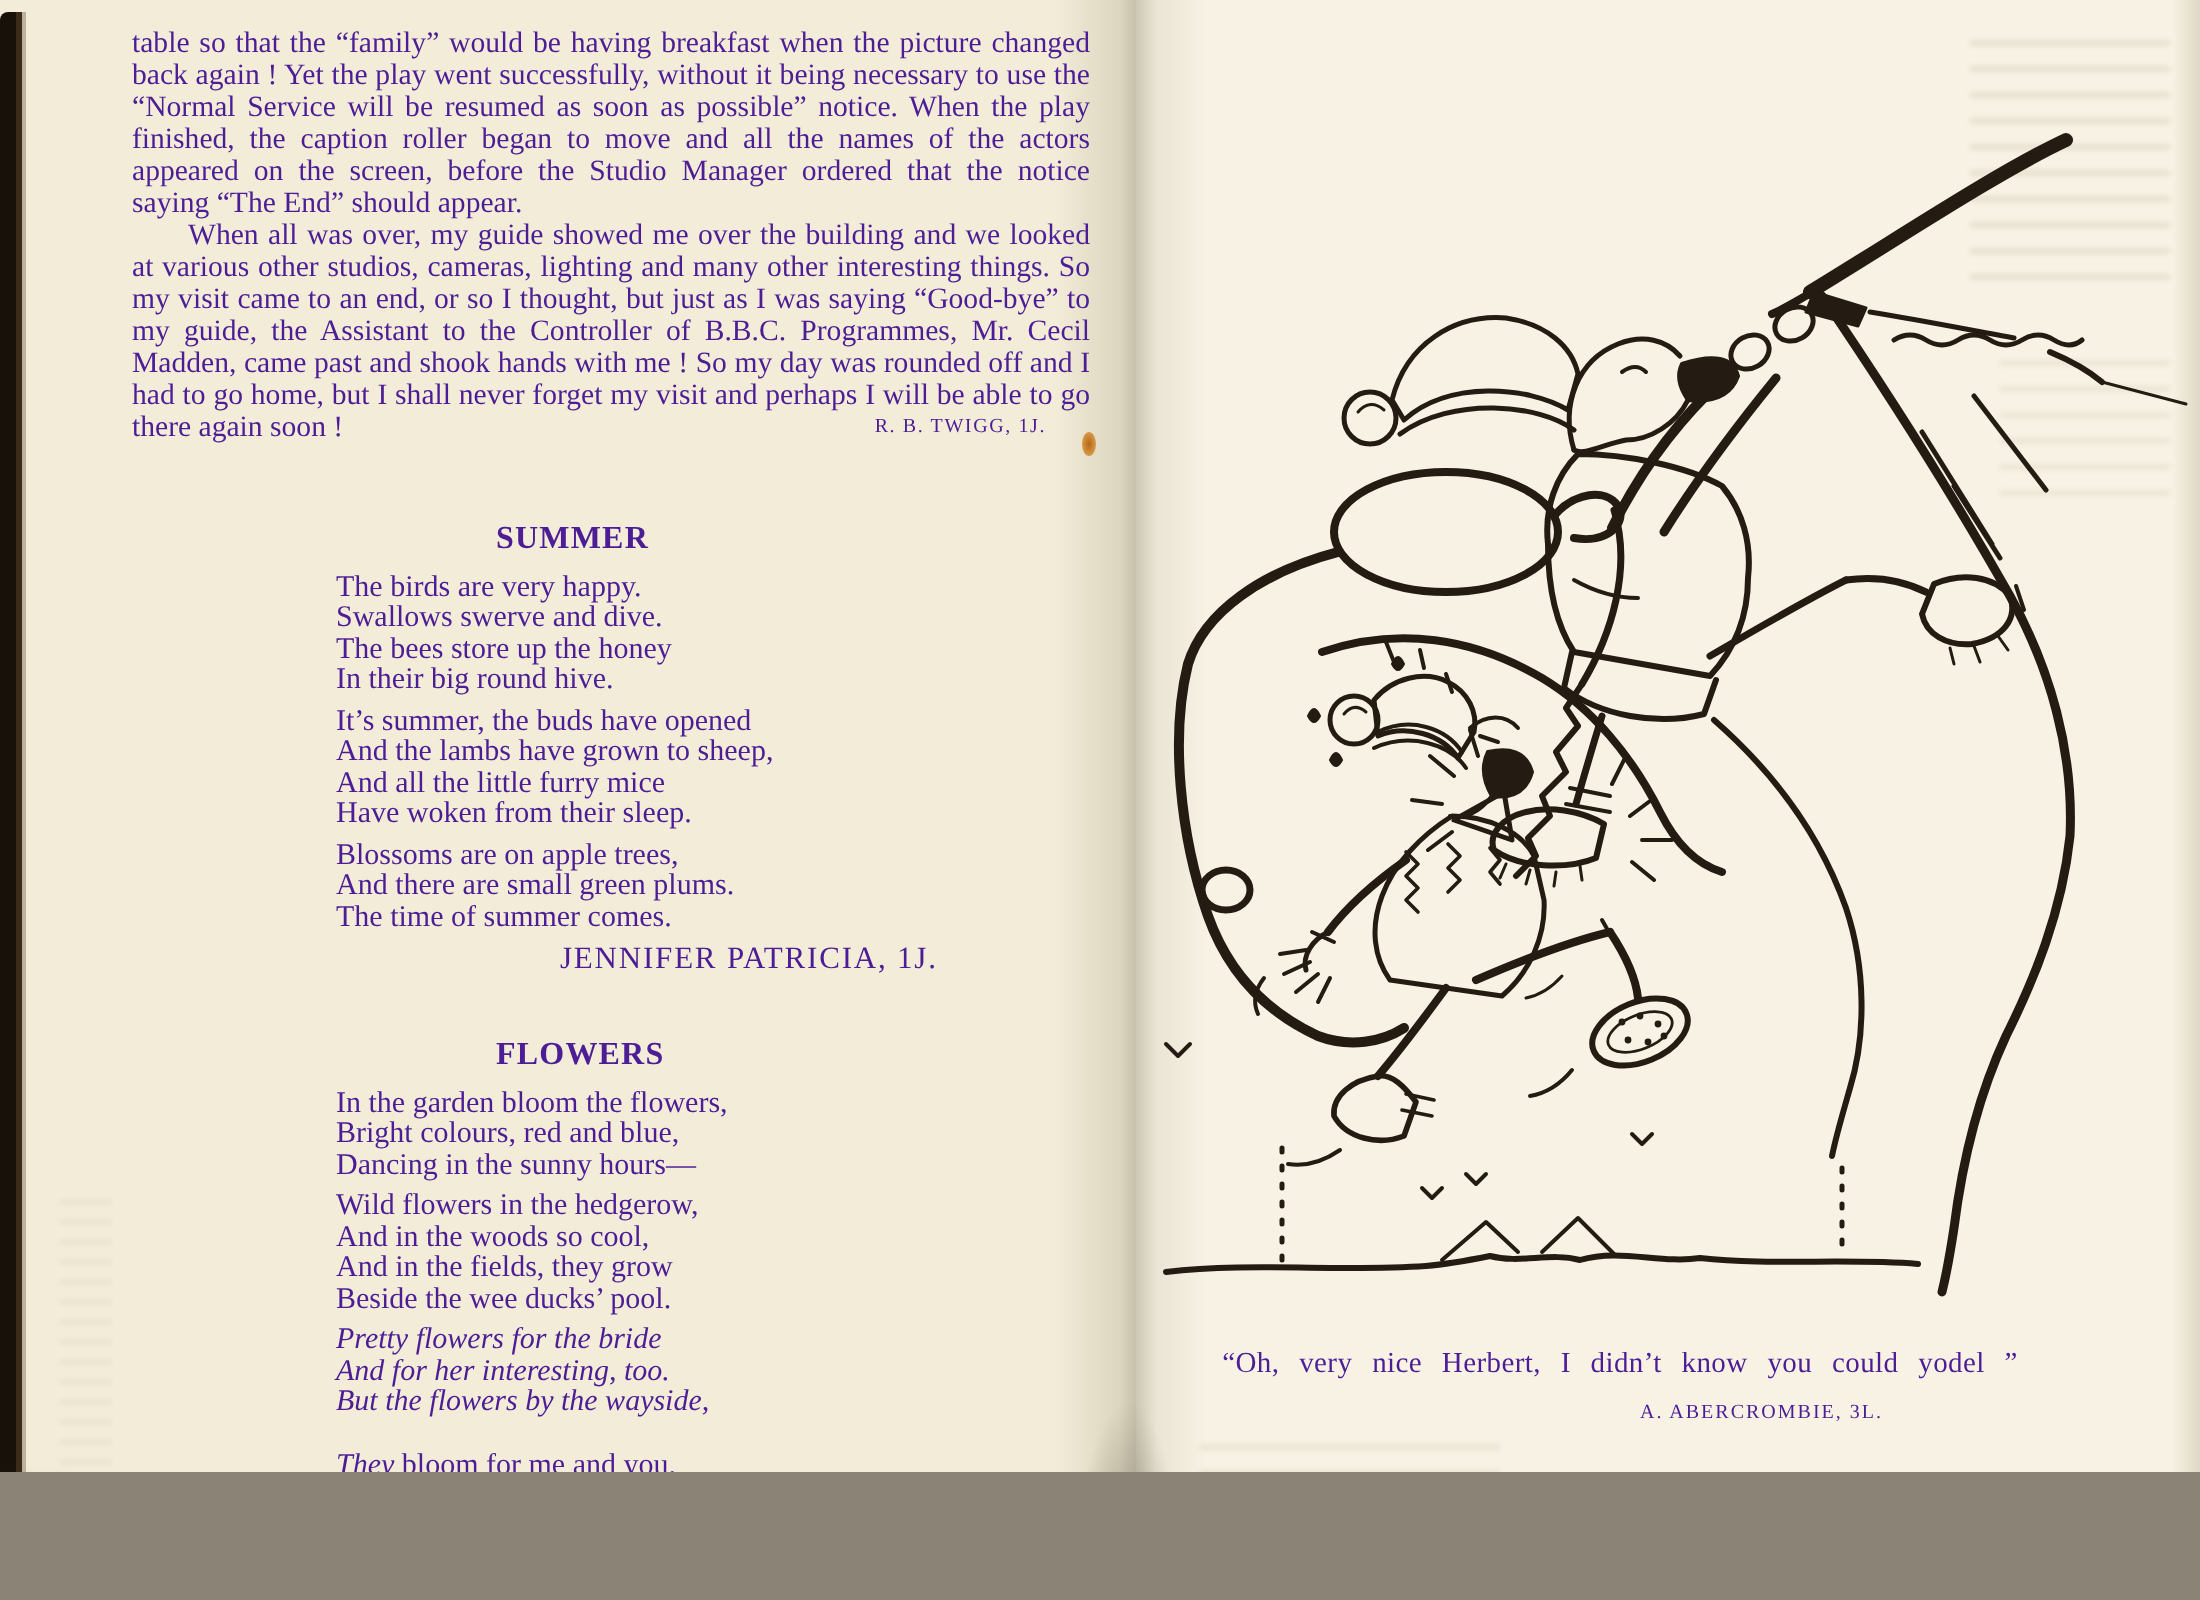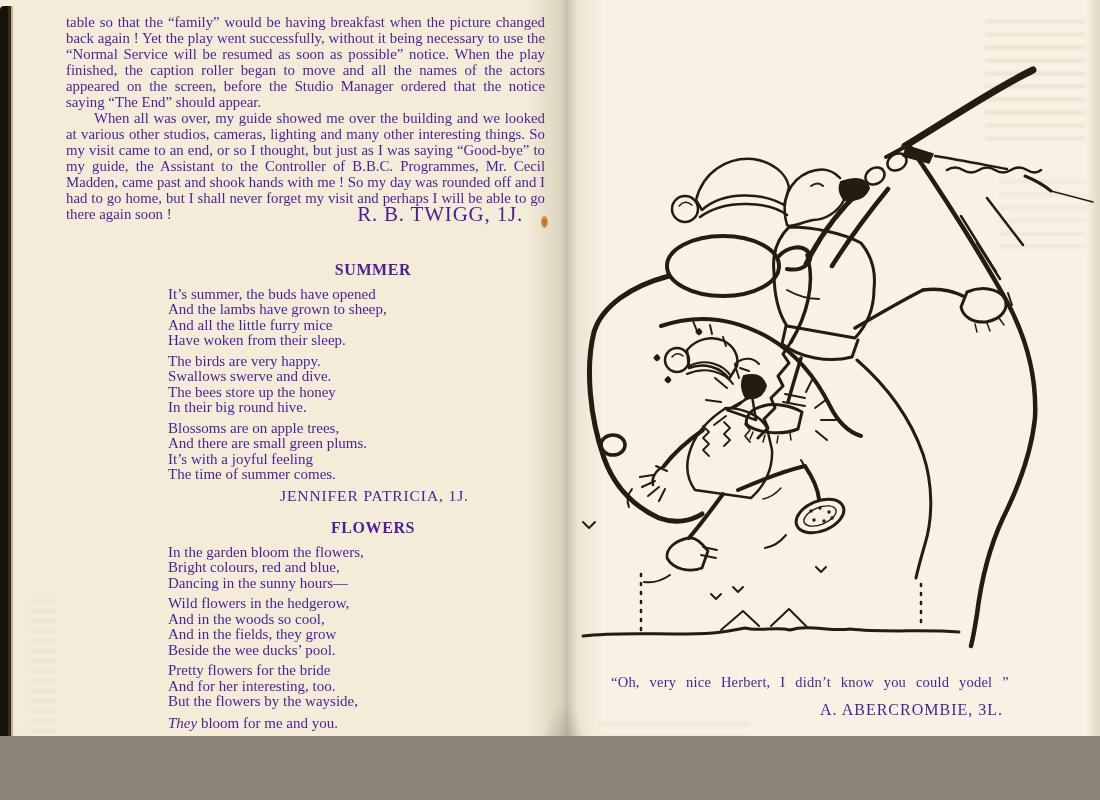--- a/index.html
+++ b/index.html
@@ -25,33 +25,33 @@
         background:radial-gradient(#b4661d,#d89a46 70%,rgba(216,154,70,0));}
   
   .smudge{position:absolute;filter:blur(1.4px);opacity:.5;
         background:repeating-linear-gradient(180deg,rgba(130,118,92,.28) 0 3px,rgba(130,118,92,0) 3px 13px);}
   .smudge.vertical{background:repeating-linear-gradient(180deg,rgba(130,118,92,.22) 0 2px,rgba(130,118,92,0) 2px 10px);}
   
   .article{position:absolute;left:66px;top:14px;width:479px;
         font-size:14.8px;line-height:16px;text-align:justify;}
   .article p{margin:0;}
   .article p.indent{text-indent:28px;}
-  .sig-inline{float:right;letter-spacing:.8px;font-size:21px;padding-right:22px;}
+  .sig-inline{float:right;letter-spacing:.8px;font-size:10px;padding-right:22px;}
   .poem{position:absolute;left:168px;width:330px;font-size:15px;line-height:15.5px;}
-  .poem-title{font-weight:bold;font-size:16px;letter-spacing:.6px;padding-left:80px;margin:0 0 9px 0;text-align:center;}
+  .poem-title{font-weight:bold;font-size:16px;letter-spacing:.6px;padding-left:80px;margin:0 0 9px 0;}
   .stanza{margin:0 0 5px 0;}
   .poem-line{white-space:nowrap;}
   .poem-sig{letter-spacing:.9px;font-size:15.5px;padding-left:112px;margin-top:3px;white-space:nowrap;}
   .page-num{position:absolute;font-size:14px;letter-spacing:1px;}
   
   .cartoon-wrap{position:absolute;left:575px;top:26px;width:525px;height:648px;}
   .cartoon-wrap svg{width:100%;height:100%;}
   .caption{position:absolute;left:592px;top:674px;width:436px;text-align:center;
         font-weight:normal;font-size:14.5px;word-spacing:.42em;letter-spacing:.2px;white-space:nowrap;}
-  .cartoon-sig{position:absolute;left:820px;top:701px;font-size:16px;letter-spacing:1px;white-space:nowrap;}
+  .cartoon-sig{position:absolute;left:820px;top:701px;font-size:10px;letter-spacing:1px;white-space:nowrap;}
 </style>
 </head>
 <body>
 
 <div class="scan">
 
   <div class="page-right-bg"></div>
   <div class="gutter-shadow"></div>
   <div class="gutter-bottom"></div>
   <div class="book-edge"></div>
@@ -66,54 +66,53 @@
   <div class="smudge vertical" style="left:30px;top:600px;width:26px;height:170px;opacity:.45;"></div>
 
   <div class="article">
     <p>table so that the “family” would be having breakfast when the picture changed back again !  Yet the play went successfully, without it being necessary to use the “Normal Service will be resumed as soon as possible” notice.  When the play finished, the caption roller began to move and all the names of the actors appeared on the screen, before the Studio Manager ordered that the notice saying “The End” should appear.</p>
     <p class="indent"><span>When all was over, my guide showed me over the building and we looked at various other studios, cameras, lighting and many other interesting things.  So my visit came to an end, or so I thought, but just as I was saying “Good-bye” to my guide, the Assistant to the Controller of B.B.C. Programmes, Mr. Cecil Madden, came past and shook hands with me !  So my day was rounded off and I had to go home, but I shall never forget my visit and perhaps I will be able to go there again soon !</span><span class="sig-inline">R. B. TWIGG, 1J.</span></p>
   </div>
 
   <div class="poem" style="top:262px;">
     <div class="poem-title">SUMMER</div>
     <div class="stanza">
+        <div class="poem-line">The birds are very happy.</div>
+        <div class="poem-line">Swallows swerve and dive.</div>
+        <div class="poem-line">The bees store up the honey</div>
+        <div class="poem-line">In their big round hive.</div>
+      </div>
+    <div class="stanza">
         <div class="poem-line">It’s summer, the buds have opened</div>
         <div class="poem-line">And the lambs have grown to sheep,</div>
         <div class="poem-line">And all the little furry mice</div>
         <div class="poem-line">Have woken from their sleep.</div>
       </div>
     <div class="stanza">
-        <div class="poem-line">The birds are very happy.</div>
-        <div class="poem-line">Swallows swerve and dive.</div>
-        <div class="poem-line">The bees store up the honey</div>
-        <div class="poem-line">In their big round hive.</div>
-      </div>
-    <div class="stanza">
         <div class="poem-line">Blossoms are on apple trees,</div>
         <div class="poem-line">And there are small green plums.</div>
-        <div class="poem-line">It’s with a joyful feeling</div>
         <div class="poem-line">The time of summer comes.</div>
       </div>
     <div class="poem-sig">JENNIFER PATRICIA, 1J.</div>
   </div>
 
   <div class="poem" style="top:520px;">
     <div class="poem-title">FLOWERS</div>
     <div class="stanza">
         <div class="poem-line">In the garden bloom the flowers,</div>
         <div class="poem-line">Bright colours, red and blue,</div>
         <div class="poem-line">Dancing in the sunny hours—</div>
       </div>
     <div class="stanza">
         <div class="poem-line">Wild flowers in the hedgerow,</div>
         <div class="poem-line">And in the woods so cool,</div>
         <div class="poem-line">And in the fields, they grow</div>
         <div class="poem-line">Beside the wee ducks’ pool.</div>
       </div>
-    <div class="stanza" style="margin-bottom:6px;">
+    <div class="stanza" style="margin-bottom:16px;font-style:italic;">
         <div class="poem-line">Pretty flowers for the bride</div>
         <div class="poem-line">And for her interesting, too.</div>
         <div class="poem-line">But the flowers by the wayside,</div>
       </div>
     <div class="poem-line"><i>They</i><span> bloom for me and you.</span></div>
     <div class="poem-sig" style="padding-left:129px;">PATRICIA FRASER, 1J.</div>
   </div>
 
   <div class="page-num" style="left:253px;top:802px;">24</div>
 

